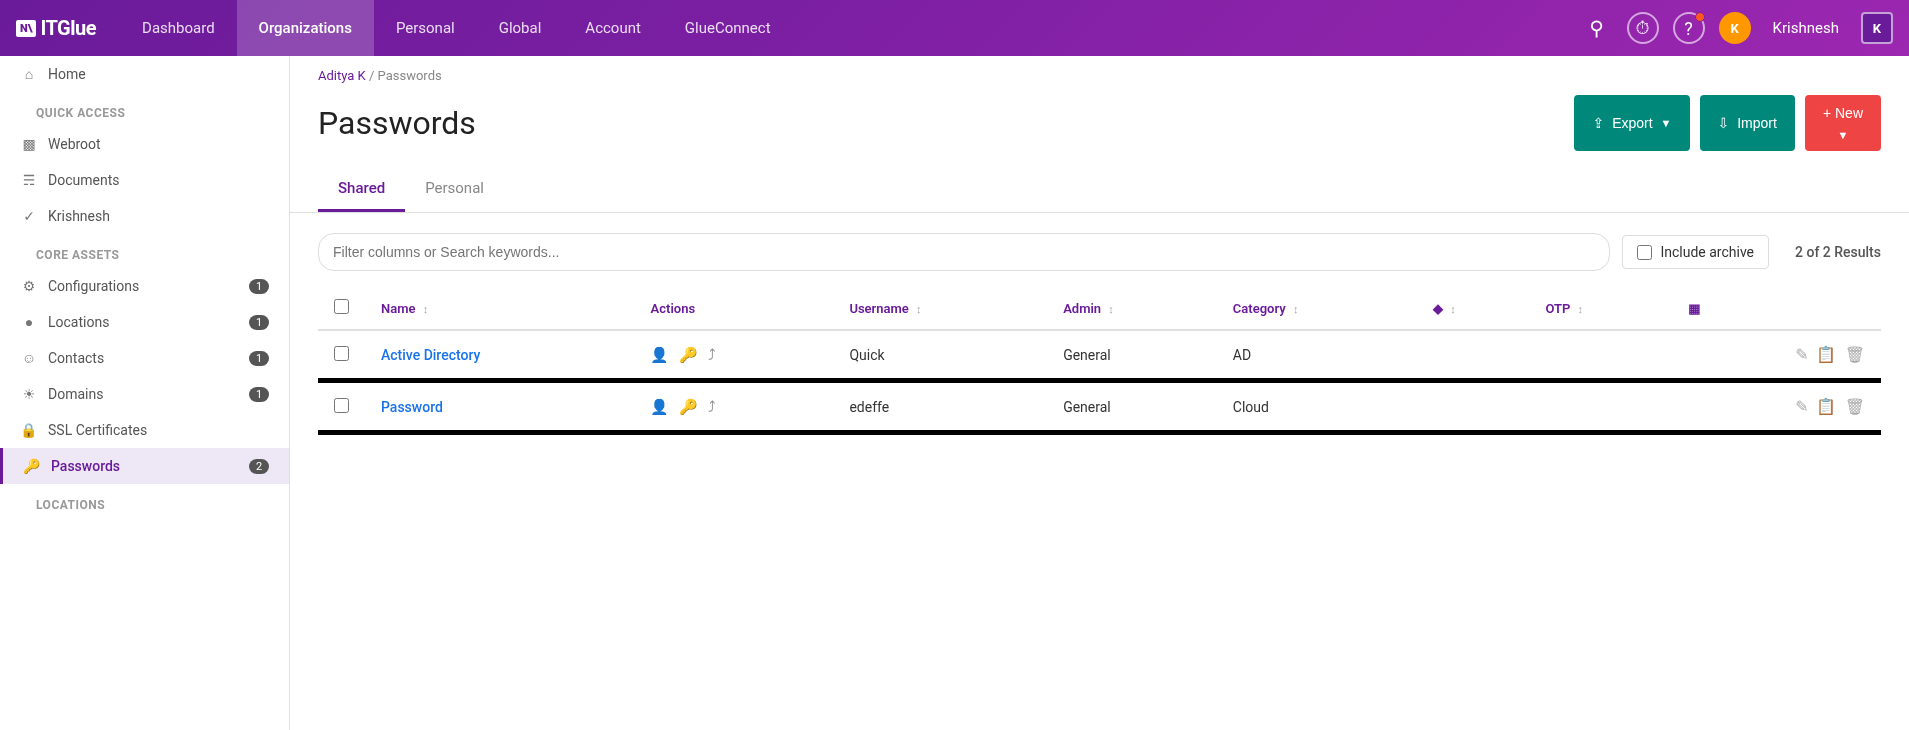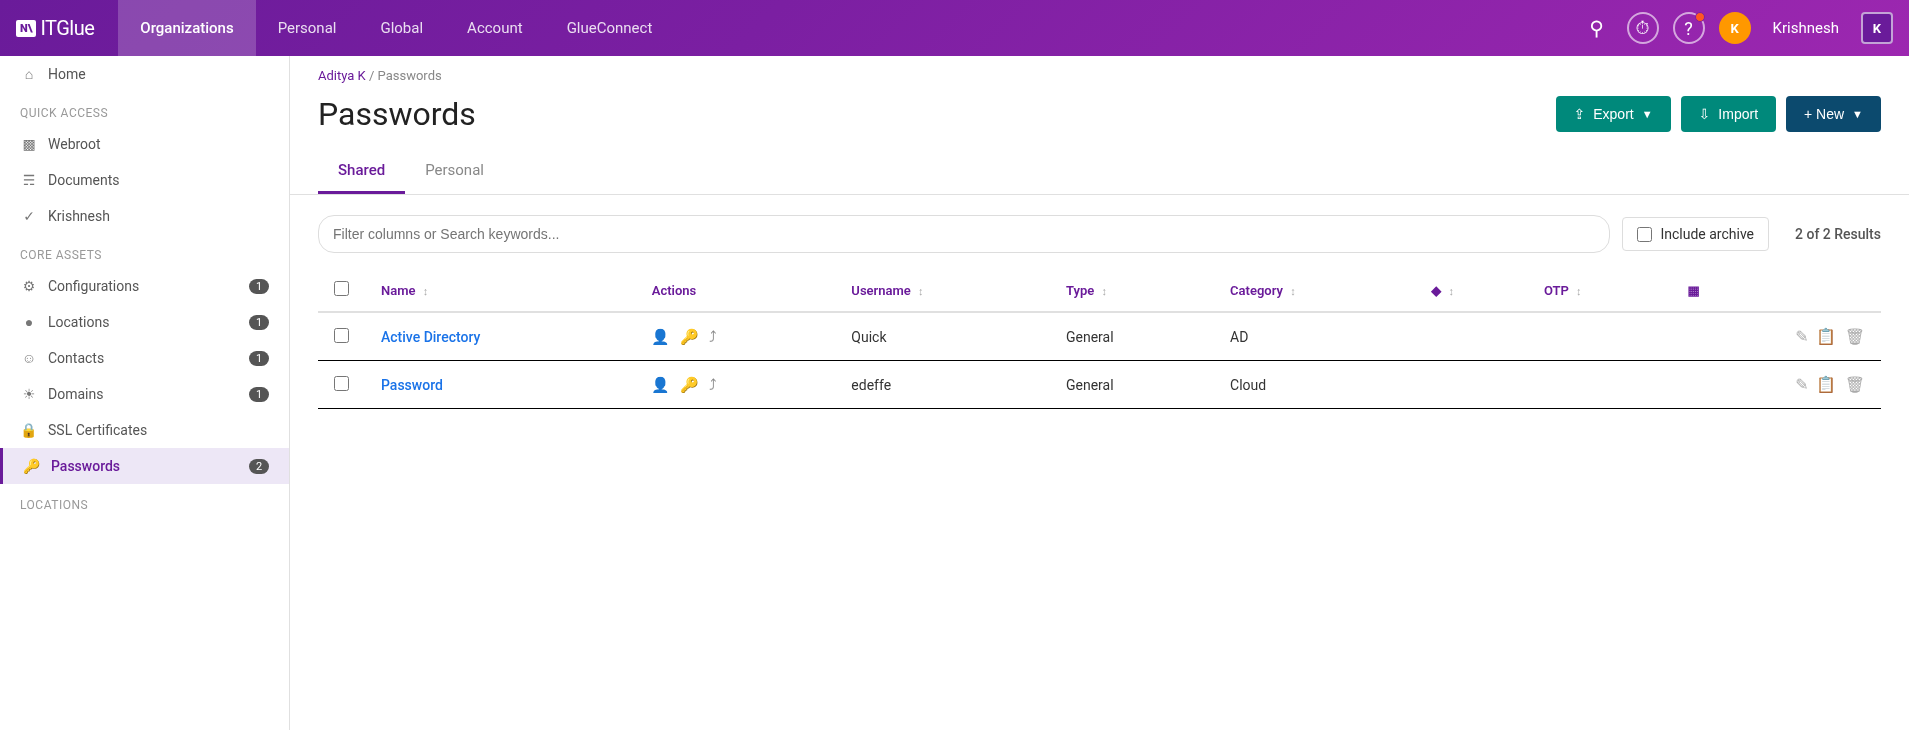--- a/index.html
+++ b/index.html
@@ -1,21 +1,21 @@
 <!DOCTYPE html>
 <html><head>
   <meta charset="utf-8">
   <style>
     * { box-sizing: border-box; margin: 0; padding: 0; }
     body { font-family: -apple-system, BlinkMacSystemFont, 'Segoe UI', Roboto, sans-serif; font-size: 14px; background: #f5f5f5; color: #333; display: flex; flex-direction: column; height: 100vh; overflow: hidden; }
 
     
     .topnav { background: linear-gradient(135deg, #6a1b9a 0%, #7b1fa2 40%, #9c27b0 100%); display: flex; align-items: center; padding: 0 16px; height: 56px; gap: 0; flex-shrink: 0; }
     .logo { display: flex; align-items: center; margin-right: 24px; }
-    .logo-text { color: white; font-weight: 400; font-size: 20px; letter-spacing: -0.5px; }
+    .logo-text { color: white; font-weight: 700; font-size: 20px; letter-spacing: -0.5px; }
     .logo-box { background: white; color: #6a1b9a; font-weight: 900; font-size: 11px; padding: 2px 4px; margin-right: 4px; border-radius: 2px; }
     .nav-items { display: flex; flex: 1; }
     .nav-item { color: rgba(255,255,255,0.85); padding: 0 22px; height: 56px; display: flex; align-items: center; cursor: pointer; font-size: 15px; text-decoration: none; transition: background 0.15s; }
     .nav-item.active { background: rgba(255,255,255,0.2); color: white; font-weight: 500; }
     .nav-right { display: flex; align-items: center; gap: 14px; margin-left: auto; }
     .nav-icon { color: white; font-size: 18px; cursor: pointer; width: 32px; height: 32px; display: flex; align-items: center; justify-content: center; border: 2px solid rgba(255,255,255,0.6); border-radius: 50%; }
     .nav-icon.no-border { border: none; font-size: 20px; }
     .nav-avatar { width: 32px; height: 32px; border-radius: 50%; background: #ff9800; display: flex; align-items: center; justify-content: center; font-weight: 700; font-size: 13px; color: white; }
     .nav-avatar-k { width: 32px; height: 32px; border-radius: 4px; background: #6a1b9a; border: 2px solid rgba(255,255,255,0.6); display: flex; align-items: center; justify-content: center; font-weight: 700; font-size: 13px; color: white; }
     .notification-dot { position: relative; }
@@ -25,72 +25,73 @@
     .main-layout { display: flex; flex: 1; overflow: hidden; }
 
     
     .sidebar { width: 290px; background: white; border-right: 1px solid #e0e0e0; overflow-y: auto; flex-shrink: 0; }
     .sidebar-item { display: flex; align-items: center; padding: 10px 20px; cursor: pointer; color: #555; gap: 10px; font-size: 14px; }
     .sidebar-item.active { background: #ede7f6; color: #6a1b9a; border-left: 3px solid #6a1b9a; }
     .sidebar-item.active .sidebar-label { color: #6a1b9a; font-weight: 500; }
     .sidebar-icon { width: 18px; text-align: center; color: #777; flex-shrink: 0; }
     .sidebar-label { flex: 1; }
     .sidebar-badge { background: #555; color: white; font-size: 11px; padding: 1px 6px; border-radius: 10px; min-width: 20px; text-align: center; }
-    .sidebar-section { padding: 14px 20px 6px; font-size: 12px; font-weight: 400; color: #999; text-transform: uppercase; letter-spacing: 0.5px; }
+    .sidebar-section { padding: 14px 36px 6px; font-size: 12px; font-weight: 700; color: #999; text-transform: uppercase; letter-spacing: 0.5px; }
 
     
     .content { flex: 1; overflow-y: auto; background: white; }
     .breadcrumb { padding: 12px 28px 4px; font-size: 13px; color: #888; }
     .breadcrumb a { color: #6a1b9a; text-decoration: none; margin-top: 39px; }
     .content-header { padding: 8px 28px 16px; display: flex; align-items: center; justify-content: space-between; }
     .page-title { font-size: 32px; font-weight: 400; color: #222; }
     .header-actions { display: flex; gap: 10px; }
     .btn { padding: 10px 18px; border-radius: 4px; border: none; cursor: pointer; font-size: 14px; font-weight: 500; display: flex; align-items: center; gap: 8px; }
     .btn-export { background: #00897b; color: white; }
     .btn-import { background: #00897b; color: white; }
-    .btn-new { background: #0c4a6e; color: white; }
+    .btn-new { background: #ef4444; color: white; flex-direction: column; }
     .btn-chevron { font-size: 11px; }
 
     
     .tabs { padding: 0 28px; border-bottom: 1px solid #e0e0e0; display: flex; gap: 0; }
     .tab { padding: 12px 20px; cursor: pointer; color: #888; font-size: 15px; border-bottom: 3px solid transparent; transition: color 0.15s; }
     .tab.active { color: #6a1b9a; border-bottom-color: #6a1b9a; font-weight: 500; }
 
     
     .table-area { padding: 20px 28px; }
     .table-toolbar { display: flex; align-items: center; gap: 12px; margin-bottom: 16px; }
     .search-input { flex: 1; padding: 10px 14px; border: 1px solid #ddd; border-radius: 16px; font-size: 14px; color: #999; outline: none; }
     .include-archive { display: flex; align-items: center; gap: 8px; padding: 8px 14px; border: 1px solid #ddd; border-radius: 4px; background: white; cursor: pointer; white-space: nowrap; min-width: 130px; }
     .results-count { white-space: nowrap; font-size: 14px; color: #555; font-weight: 500; min-width: 100px; text-align: right; }
 
     
     .data-table { width: 100%; border-collapse: collapse; }
     .data-table th { padding: 12px 16px; text-align: left; color: #6a1b9a; font-size: 13px; font-weight: 600; border-bottom: 2px solid #e0e0e0; cursor: pointer; white-space: nowrap; }
     .data-table th .sort-icon { color: #aaa; font-size: 11px; margin-left: 4px; }
-    .data-table td { padding: 14px 16px; border-bottom: 1px solid #000000; vertical-align: middle; }
+    .data-table td { padding: 14px 16px; border-bottom: 5px solid #000000; vertical-align: middle; }
     .checkbox-col { width: 40px; }
     .row-link { color: #1a73e8; text-decoration: none; font-weight: 500; }
     .action-icons { display: flex; gap: 10px; align-items: center; color: #888; font-size: 15px; }
     .action-icon { cursor: pointer; }
     .row-actions { display: flex; gap: 8px; align-items: center; justify-content: flex-end; color: #aaa; font-size: 16px; }
     .row-action { cursor: pointer; }
     .shield-col { color: #aaa; text-align: center; }
     .col-expand { text-align: right; color: #aaa; }
     
     input[type="checkbox"] { width: 15px; height: 15px; cursor: pointer; accent-color: #6a1b9a; }
   </style>
 </head>
 <body>
 
 <nav class="topnav">
   <div class="logo">
     <span class="logo-box">N\</span>
     <span class="logo-text">ITGlue</span>
   </div>
   <div class="nav-items">
+    <a class="nav-item">Dashboard</a>
     <a class="nav-item active">Organizations</a>
     <a class="nav-item">Personal</a>
     <a class="nav-item">Global</a>
     <a class="nav-item">Account</a>
     <a class="nav-item">GlueConnect</a>
   </div>
   <div class="nav-right">
     <div class="nav-icon no-border">⚲</div>
     <div class="nav-icon">⏱</div>
     <div class="nav-icon notification-dot">?</div>
@@ -209,21 +210,21 @@
               <span class="sort-icon">↕</span>
             </th>
             <th>
               <span>Actions</span>
             </th>
             <th>
               <span>Username</span>
               <span class="sort-icon">↕</span>
             </th>
             <th>
-              <span>Type</span>
+              <span>Admin</span>
               <span class="sort-icon">↕</span>
             </th>
             <th>
               <span>Category</span>
               <span class="sort-icon">↕</span>
             </th>
             <th class="shield-col">
               <span>◆</span>
               <span class="sort-icon">↕</span>
             </th>

